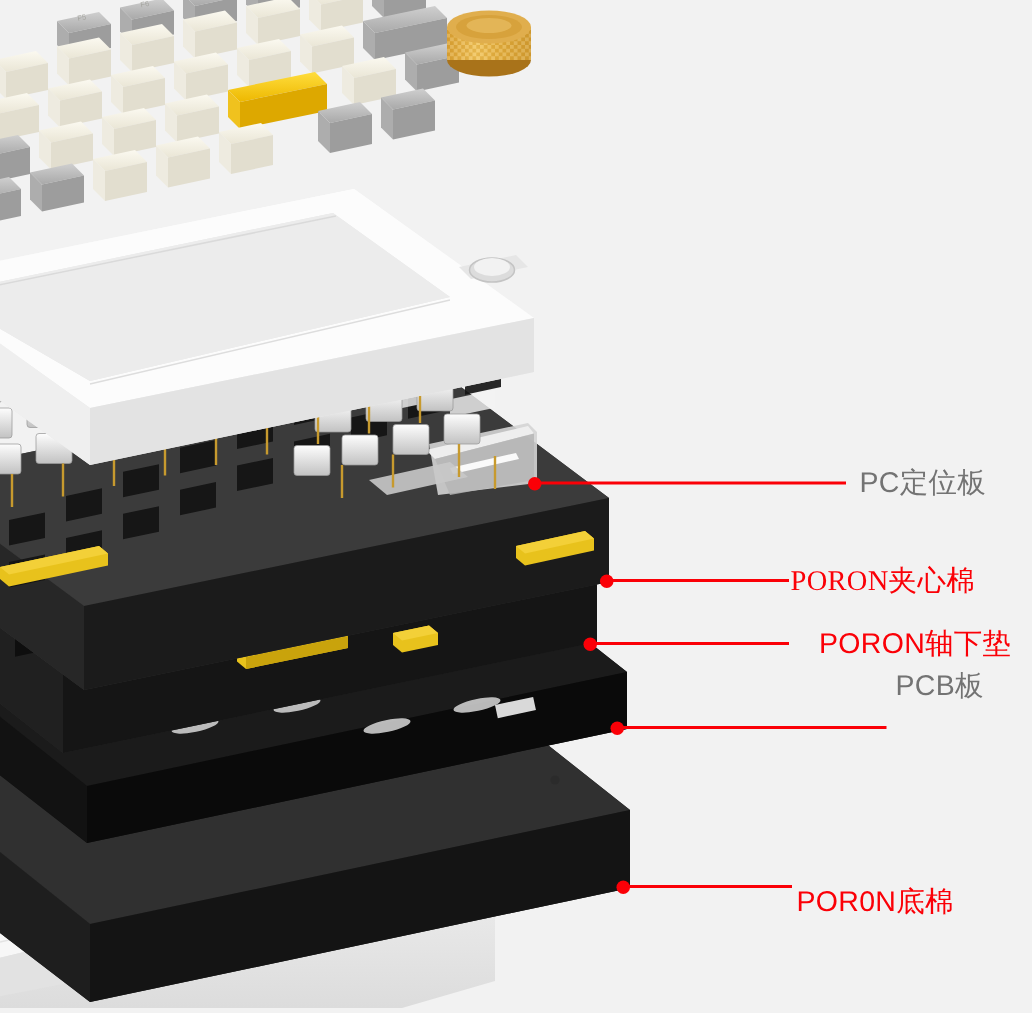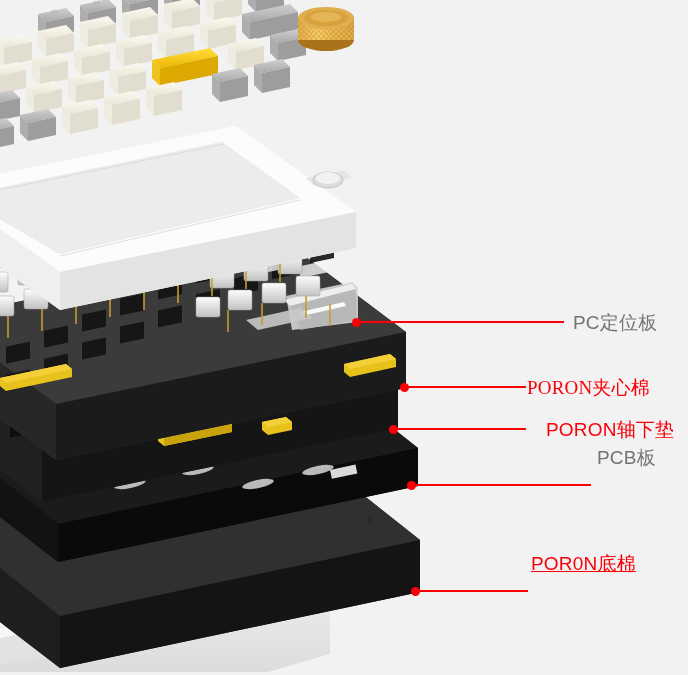--- a/index.html
+++ b/index.html
@@ -601,16 +601,16 @@
     <div class="ann-dot" style="left:389px;top:425px;"></div>
     <div class="ann-line" style="left:393px;top:428px;width:133px;"></div>
     <div class="ann-label red" style="left:546px;top:420px;">PORON轴下垫</div>
 
     <div class="ann-dot" style="left:407px;top:481px;"></div>
     <div class="ann-line" style="left:411px;top:484px;width:180px;"></div>
     <div class="ann-label dark" style="left:597px;top:448px;">PCB板</div>
 
     <div class="ann-dot" style="left:411px;top:587px;"></div>
     <div class="ann-line" style="left:415px;top:590px;width:113px;"></div>
-    <div class="ann-label red" style="left:531px;top:554px;text-decoration:underline;">POR0N底棉</div>
+    <div class="ann-label red" style="left:531px;top:592px;">POR0N底棉</div>
 
   </div>
 </div>
 
 </body></html>

